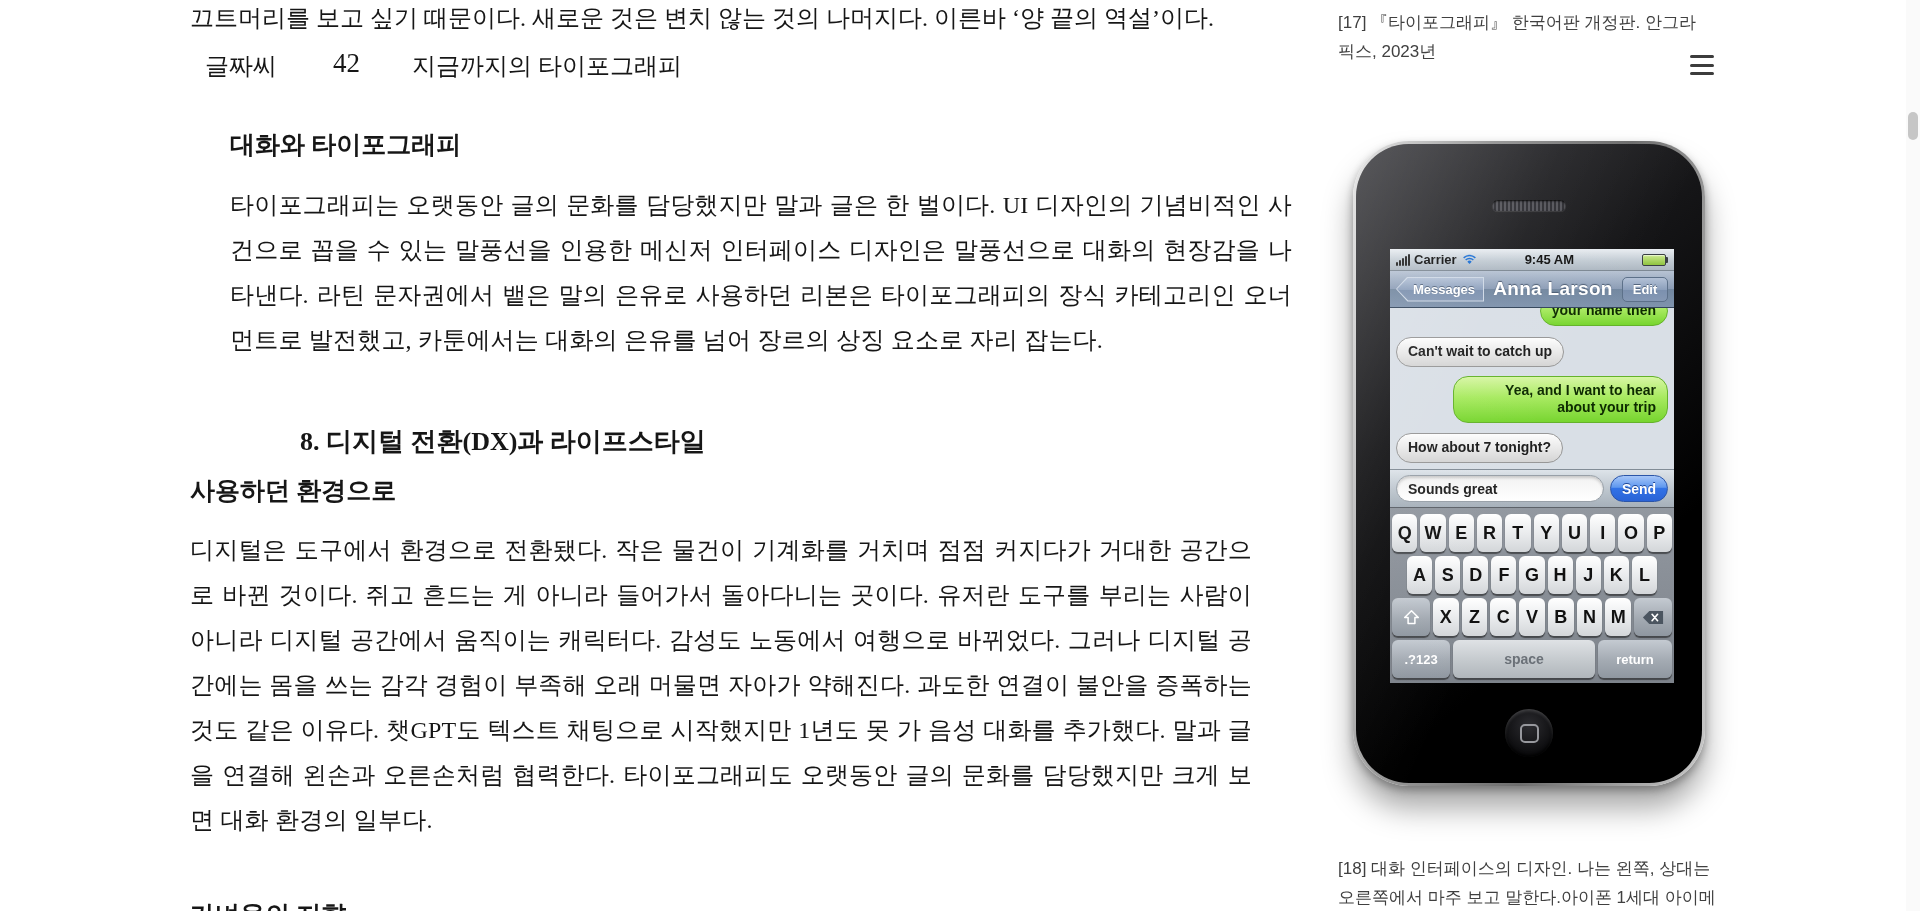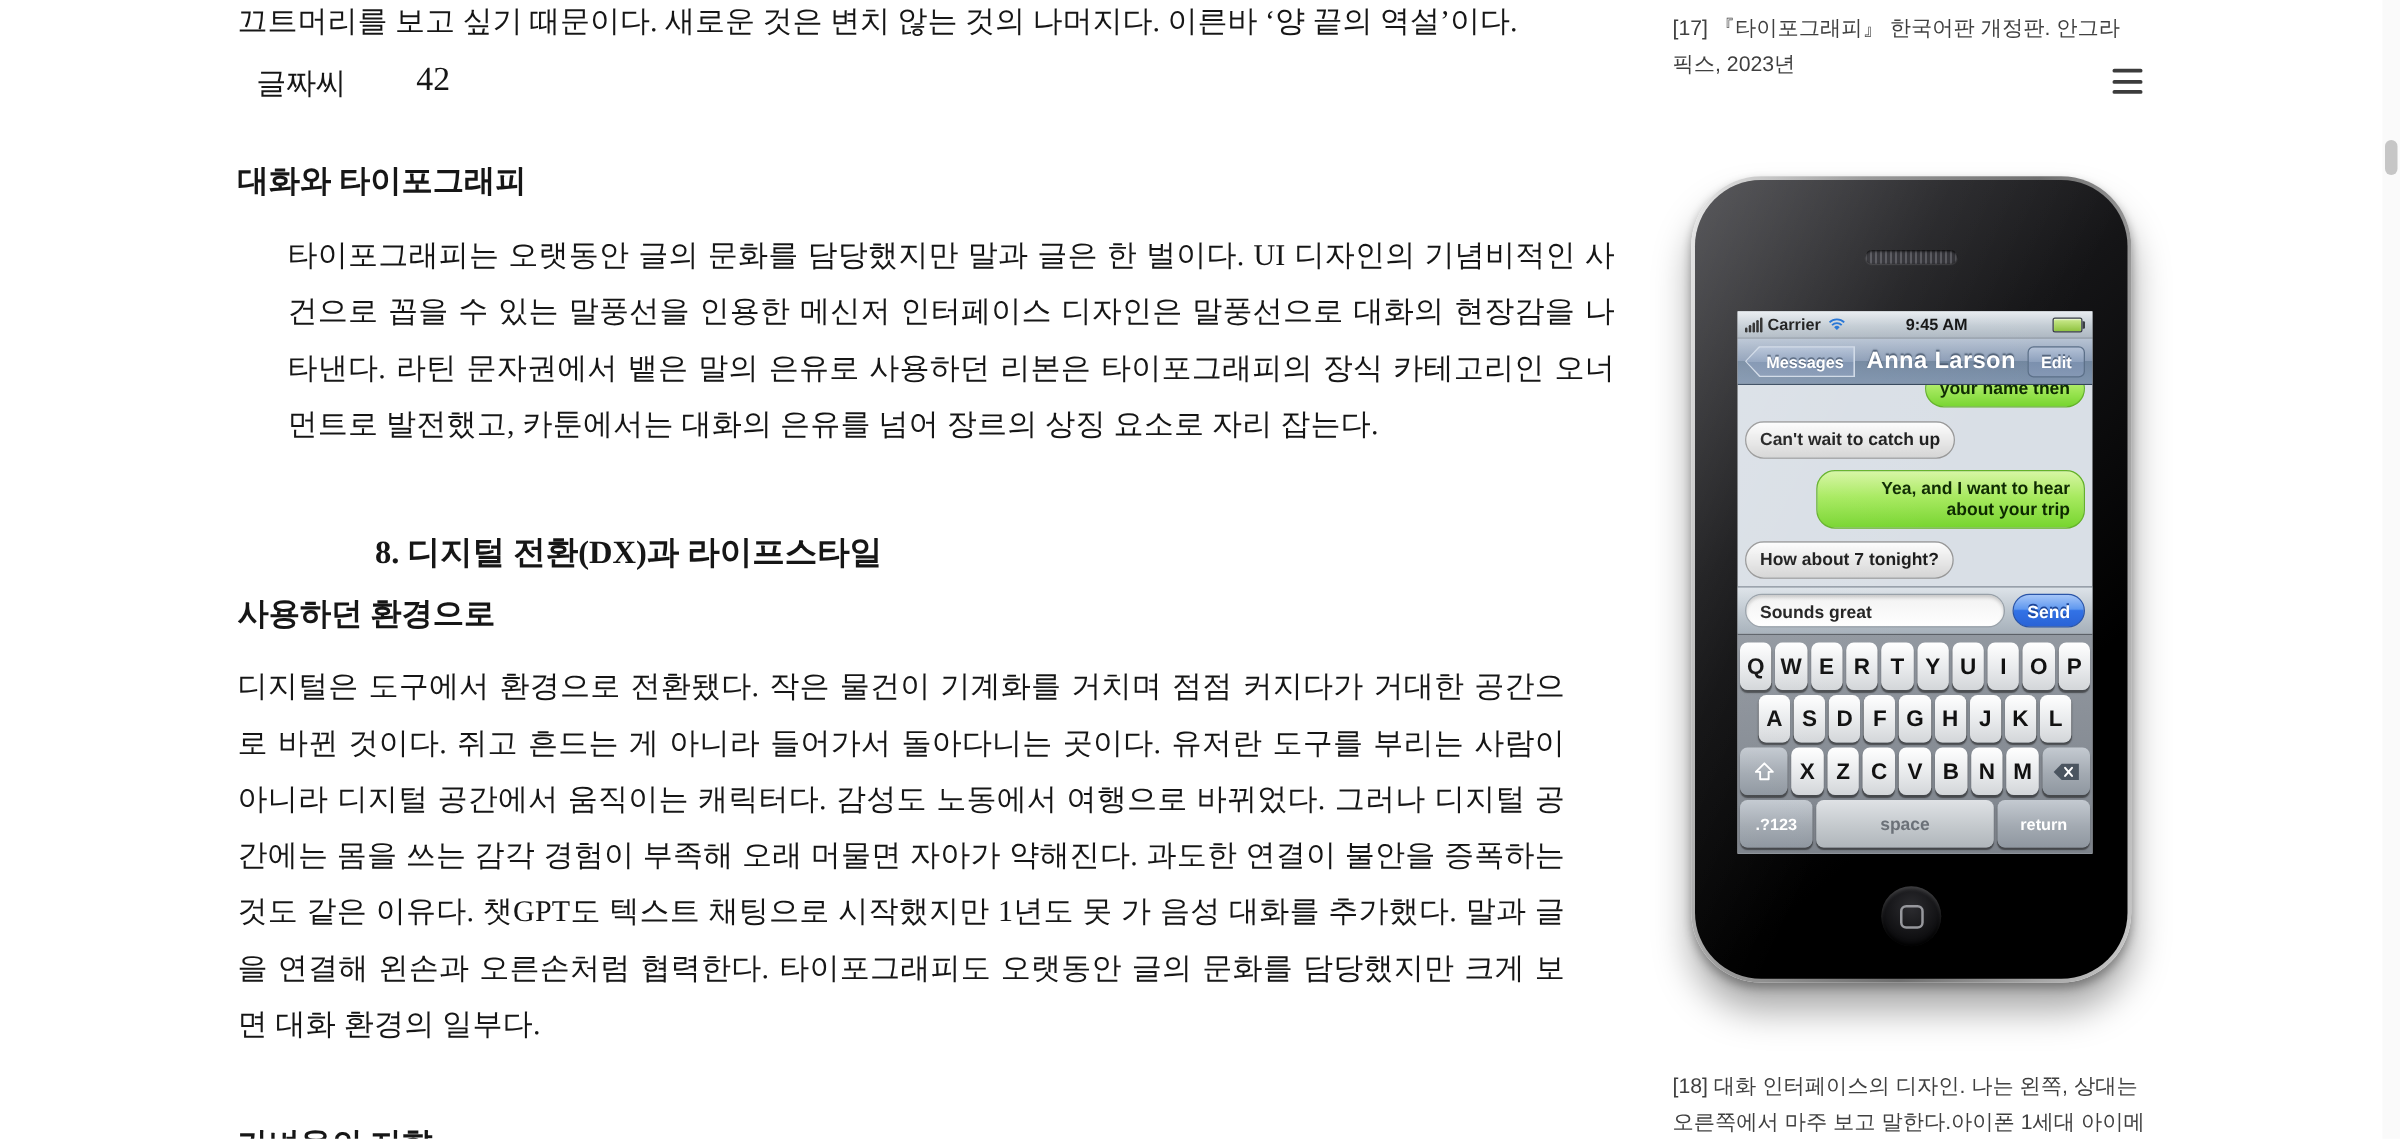--- a/index.html
+++ b/index.html
@@ -7,21 +7,21 @@
               font-family:"Liberation Serif","DejaVu Serif",serif; color:#161616; }
 
   
   .main-col { position:absolute; left:190px; top:0; width:1062px; }
   .tail-line { position:absolute; top:2px; left:0; width:100%; font-size:24px; line-height:32px; }
   .running-header { position:absolute; top:50px; left:0; width:100%; height:32px; font-size:24px; }
   .rh-journal { position:absolute; left:15px; top:0; }
   .rh-page { position:absolute; left:143px; top:-2px; font-size:27px; }
   .rh-article { position:absolute; left:222px; top:0; }
   .h-section { position:absolute; left:0; font-size:25px; font-weight:bold; }
-  .h1 { top:128px; }
+  .h1 { top:128px;margin-left:40px; }
   .para { position:absolute; left:0; width:100%; font-size:24px; line-height:45px;
           text-align:justify; letter-spacing:0.2px; }
   .p1 { top:183px;margin-left:40px; }
   .chapter-heading { position:absolute; top:424px; left:110px; font-size:26px; font-weight:bold; }
   .h2 { top:474px; }
   .p2 { top:528px; }
   .clipped-heading { position:absolute; top:898px; left:0; height:13px; overflow:hidden;
                      font-size:25px; font-weight:bold; }
 
   
@@ -152,20 +152,21 @@
 </style>
 </head>
 <body>
 
 <div class="main-col">
   <div class="tail-line">끄트머리를 보고 싶기 때문이다. 새로운 것은 변치 않는 것의 나머지다. 이른바 ‘양 끝의 역설’이다.</div>
 
   <div class="running-header">
     <span class="rh-journal">글짜씨</span>
     <span class="rh-page">42</span>
+    <span class="rh-article">지금까지의 타이포그래피</span>
   </div>
 
   <div class="h-section h1">대화와 타이포그래피</div>
   <div class="para p1">타이포그래피는 오랫동안 글의 문화를 담당했지만 말과 글은 한 벌이다. UI 디자인의 기념비적인 사건으로 꼽을 수 있는 말풍선을 인용한 메신저 인터페이스 디자인은 말풍선으로 대화의 현장감을 나타낸다. 라틴 문자권에서 뱉은 말의 은유로 사용하던 리본은 타이포그래피의 장식 카테고리인 오너먼트로 발전했고, 카툰에서는 대화의 은유를 넘어 장르의 상징 요소로 자리 잡는다.</div>
 
   <div class="chapter-heading">8. 디지털 전환(DX)과 라이프스타일</div>
   <div class="h-section h2">사용하던 환경으로</div>
   <div class="para p2">디지털은 도구에서 환경으로 전환됐다. 작은 물건이 기계화를 거치며 점점 커지다가 거대한 공간으로 바뀐 것이다. 쥐고 흔드는 게 아니라 들어가서 돌아다니는 곳이다. 유저란 도구를 부리는 사람이 아니라 디지털 공간에서 움직이는 캐릭터다. 감성도 노동에서 여행으로 바뀌었다. 그러나 디지털 공간에는 몸을 쓰는 감각 경험이 부족해 오래 머물면 자아가 약해진다. 과도한 연결이 불안을 증폭하는 것도 같은 이유다. 챗GPT도 텍스트 채팅으로 시작했지만 1년도 못 가 음성 대화를 추가했다. 말과 글을 연결해 왼손과 오른손처럼 협력한다. 타이포그래피도 오랫동안 글의 문화를 담당했지만 크게 보면 대화 환경의 일부다.</div>
 
   <div class="clipped-heading">가벼움의 지향</div>

